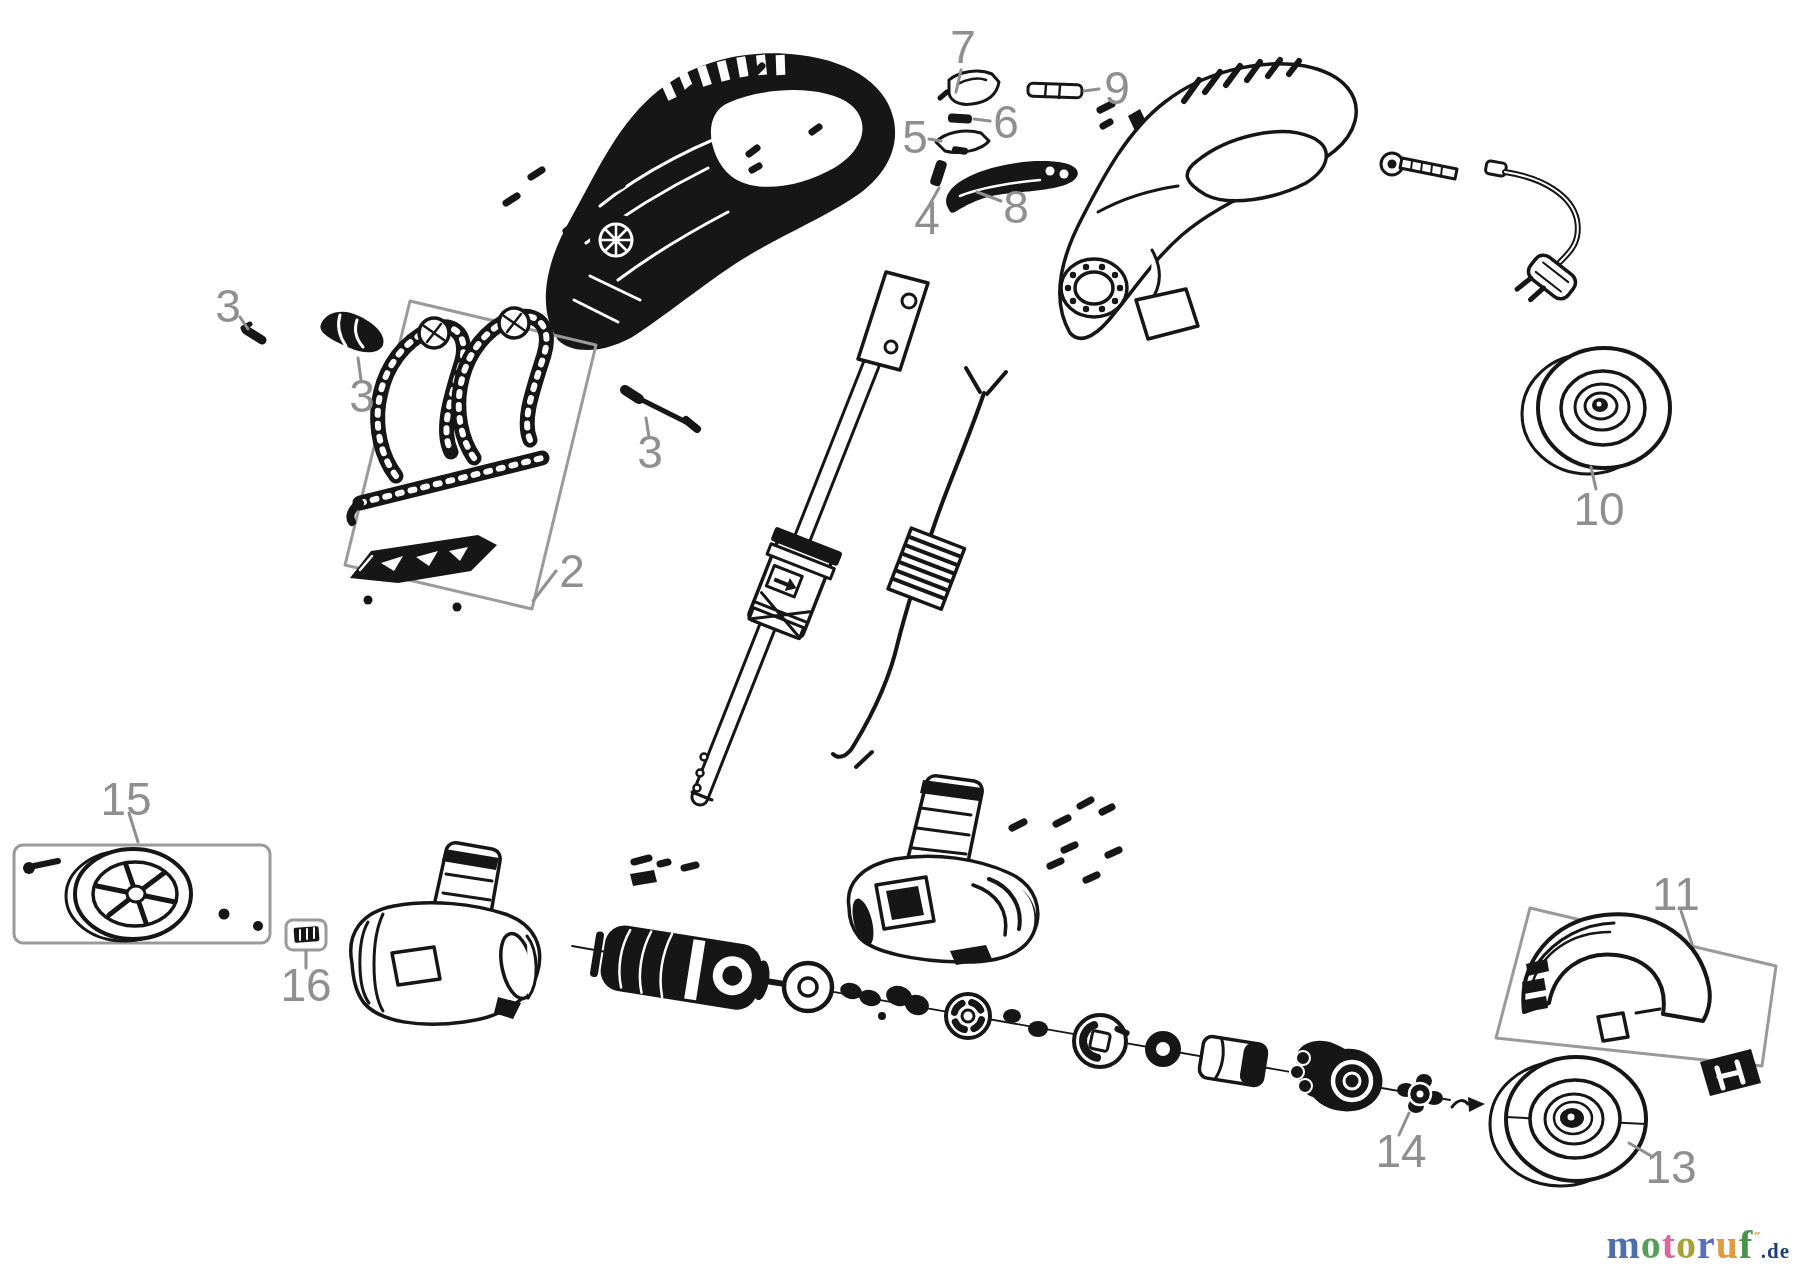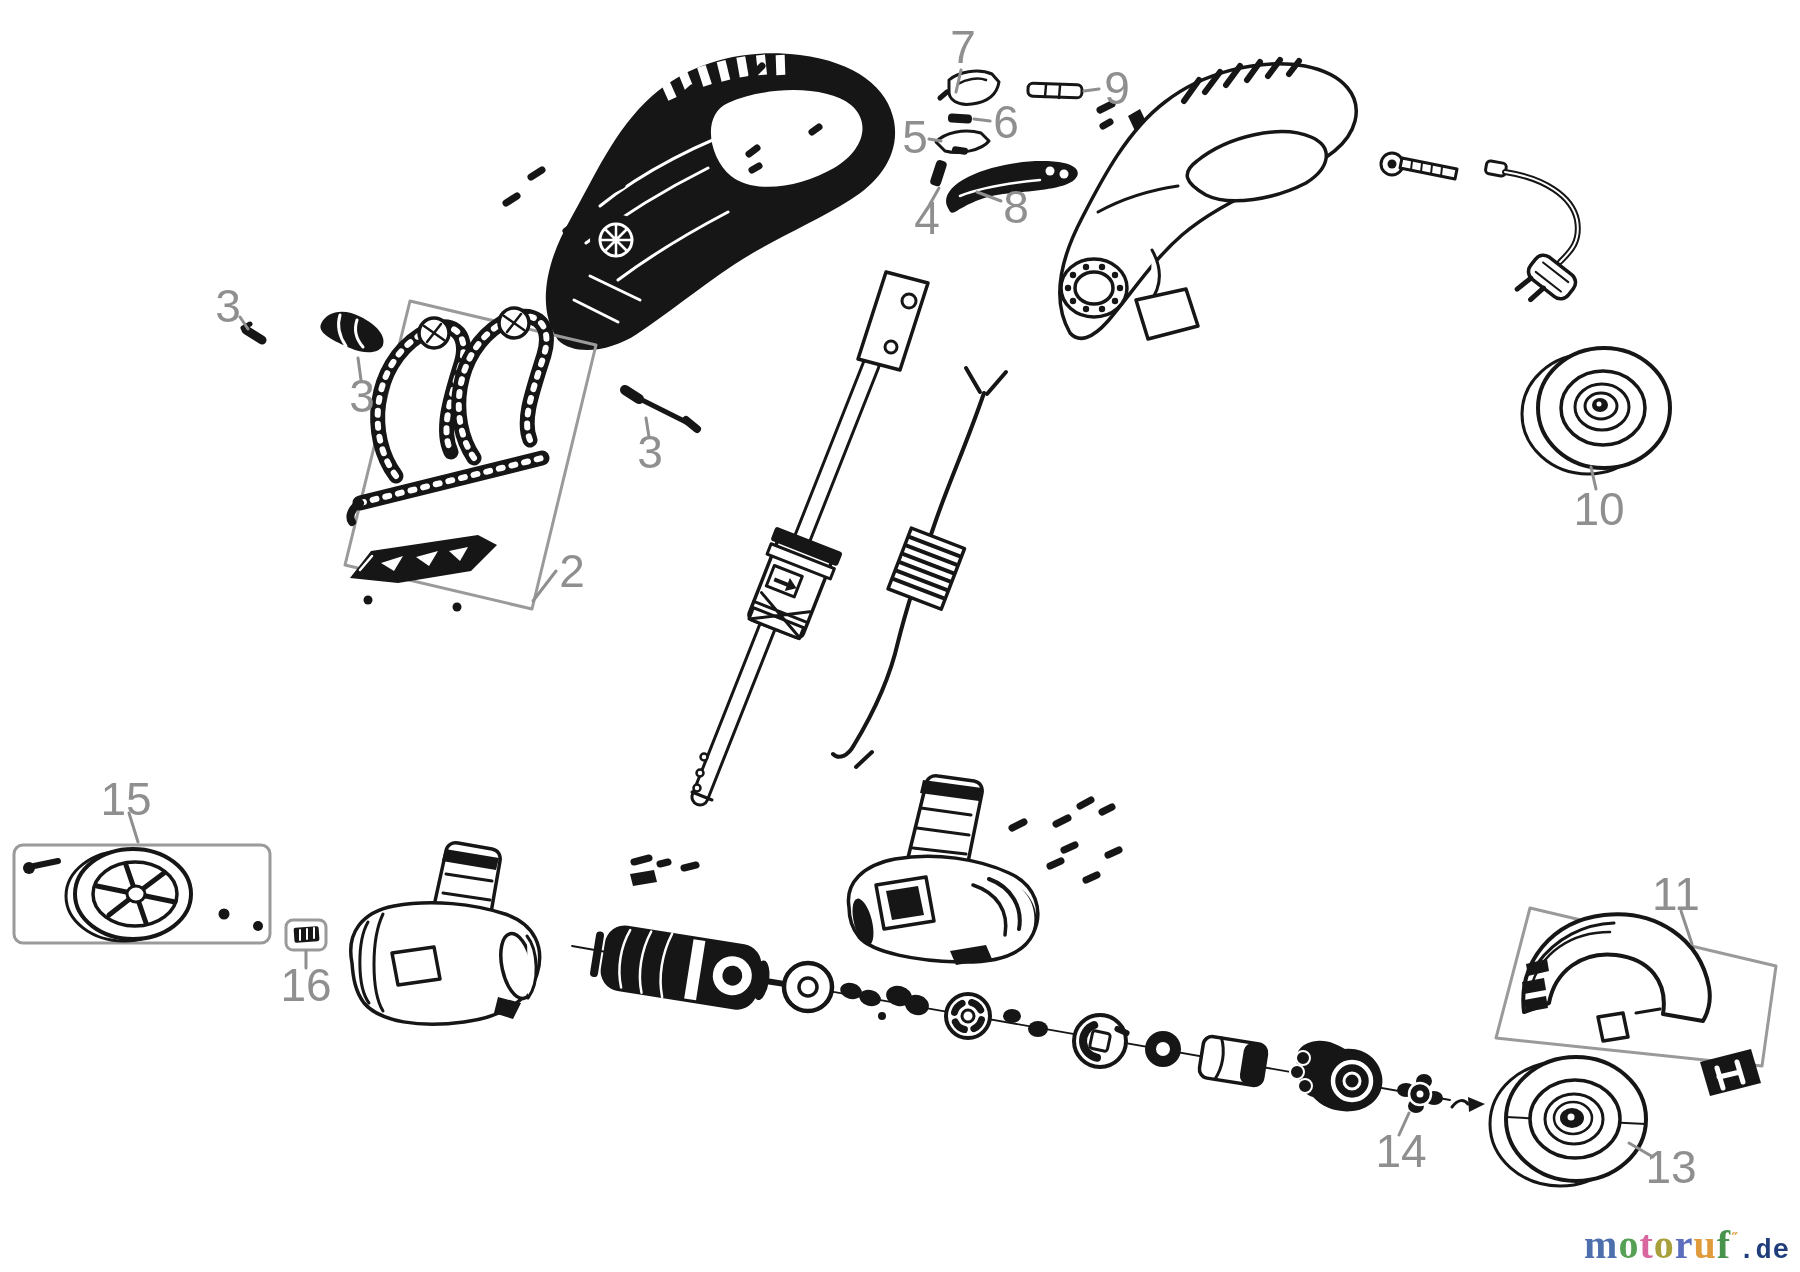--- a/index.html
+++ b/index.html
@@ -7,21 +7,21 @@
   .stage{position:relative;width:1800px;height:1272px;background:#ffffff;overflow:hidden;
          font-family:"Liberation Sans",sans-serif;}
   #diagram-svg{position:absolute;left:0;top:0;width:1800px;height:1272px;}
   #callout-layer text{font-family:"Liberation Sans",sans-serif;font-size:46px;fill:#8f8f8f;}
   #callout-layer polyline{fill:none;stroke:#8f8f8f;stroke-width:3;stroke-linecap:round;}
   .box{fill:none;stroke:#9a9a9a;stroke-width:3;}
   .logo{position:absolute;right:10px;bottom:4px;font-family:"Liberation Serif",serif;
         font-weight:bold;font-size:40px;letter-spacing:1px;white-space:nowrap;}
   .logo span{display:inline-block;}
   .logo .sup{font-size:16px;vertical-align:super;margin-left:1px;}
-  .logo .suffix{font-size:27px;vertical-align:baseline;font-family:Liberation Mono, monospace;}
+  .logo .suffix{font-size:21px;vertical-align:baseline;}
 </style>
 </head>
 <body>
 
 <div class="stage">
 <svg id="diagram-svg" viewBox="0 0 1800 1272" xmlns="http://www.w3.org/2000/svg">
   <g stroke="#161616" fill="none" stroke-linecap="round" stroke-linejoin="round">
 
     <g>
       <path fill="#161616" stroke="none" d="M558,340 C536,308 546,262 570,220 C594,178 614,130 652,96

